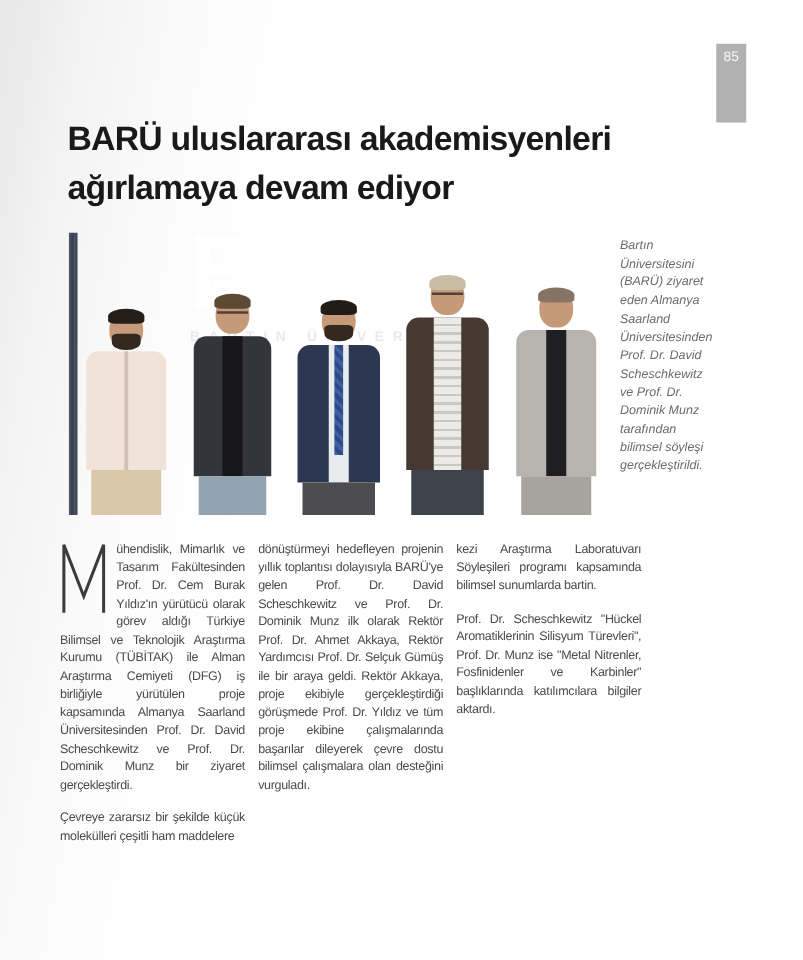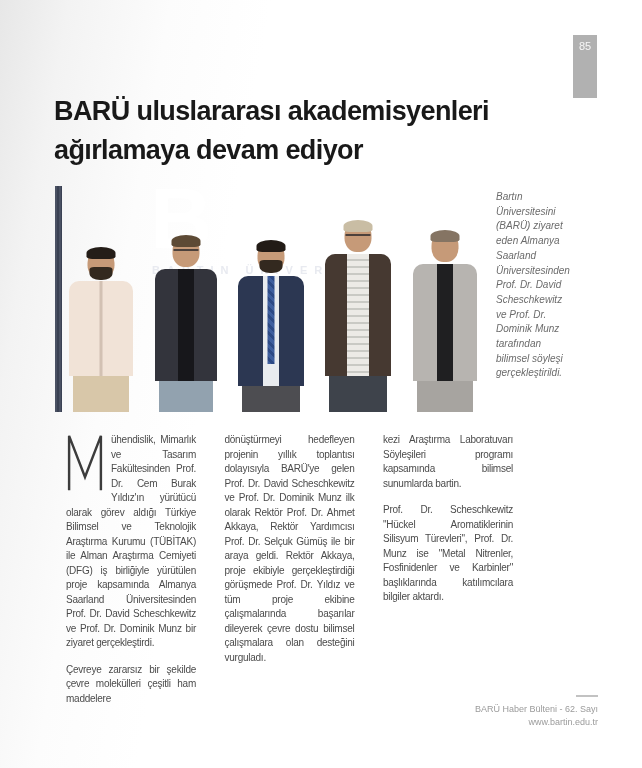--- a/index.html
+++ b/index.html
@@ -98,21 +98,21 @@
     white-space:pre-line;
     margin-left:12px;
   }
   
   .article{
     position:absolute;left:48px;top:433px;width:465px;
     display:flex;gap:10.5px;
   }
   .col{width:148px;font-size:10px;line-height:14.5px;letter-spacing:-0.25px;
     color:#4b4b4b;text-align:justify;}
-  .col p{margin:0 0 12px 18px;}
+  .col p{margin:0 0 12px 0;}
   .dropcap{float:left;width:38px;height:58px;margin:1px 7px 0 0;}
   
   .footer{position:absolute;right:44px;top:695px;text-align:right;
     font-size:9px;line-height:13px;color:#9b9b9b;}
   .footer-rule{width:22px;height:2px;background:#c2c2c2;margin:0 0 6px auto;}
 </style>
 </head>
 <body>
 
 <div class="page">
@@ -201,30 +201,25 @@
 bilimsel söyleşi
 gerçekleştirildi.</div>
 
   <div class="article">
     <div class="col">
       <p>
         <svg class="dropcap" viewBox="0 0 40 62" aria-hidden="true">
           <path d="M3 60 L3 2 L20 46 L37 2 L37 60" fill="none" stroke="#3c3c3c" stroke-width="2.6"></path>
         </svg><span>ühendislik, Mimarlık ve Tasarım Fakültesinden Prof. Dr. Cem Burak Yıldız'ın yürütücü olarak görev aldığı Türkiye Bilimsel ve Teknolojik Araştırma Kurumu (TÜBİTAK) ile Alman Araştırma Cemiyeti (DFG) iş birliğiyle yürütülen proje kapsamında Almanya Saarland Üniversitesinden Prof. Dr. David Scheschkewitz ve Prof. Dr. Dominik Munz bir ziyaret gerçekleştirdi.</span>
       </p>
-      <p>Çevreye zararsız bir şekilde çevre molekülleri çeşitli ham maddelere</p>
+      <p>Çevreye zararsız bir şekilde küçük molekülleri çeşitli ham maddelere</p>
     </div>
     <div class="col">
       <p>dönüştürmeyi hedefleyen projenin yıllık toplantısı dolayısıyla BARÜ'ye gelen Prof. Dr. David Scheschkewitz ve Prof. Dr. Dominik Munz ilk olarak Rektör Prof. Dr. Ahmet Akkaya, Rektör Yardımcısı Prof. Dr. Selçuk Gümüş ile bir araya geldi. Rektör Akkaya, proje ekibiyle gerçekleştirdiği görüşmede Prof. Dr. Yıldız ve tüm proje ekibine çalışmalarında başarılar dileyerek çevre dostu bilimsel çalışmalara olan desteğini vurguladı.</p>
     </div>
     <div class="col">
       <p>kezi Araştırma Laboratuvarı Söyleşileri programı kapsamında bilimsel sunumlarda bartin.</p>
       <p>Prof. Dr. Scheschkewitz "Hückel Aromatiklerinin Silisyum Türevleri", Prof. Dr. Munz ise "Metal Nitrenler, Fosfinidenler ve Karbinler" başlıklarında katılımcılara bilgiler aktardı.</p>
     </div>
   </div>
 
-  <div class="footer">
-    <div class="footer-rule"></div>
-    <div>BARÜ Haber Bülteni - 62. Sayı</div>
-    <div>www.bartin.edu.tr</div>
-  </div>
 
 </div>
 
 </body></html>

